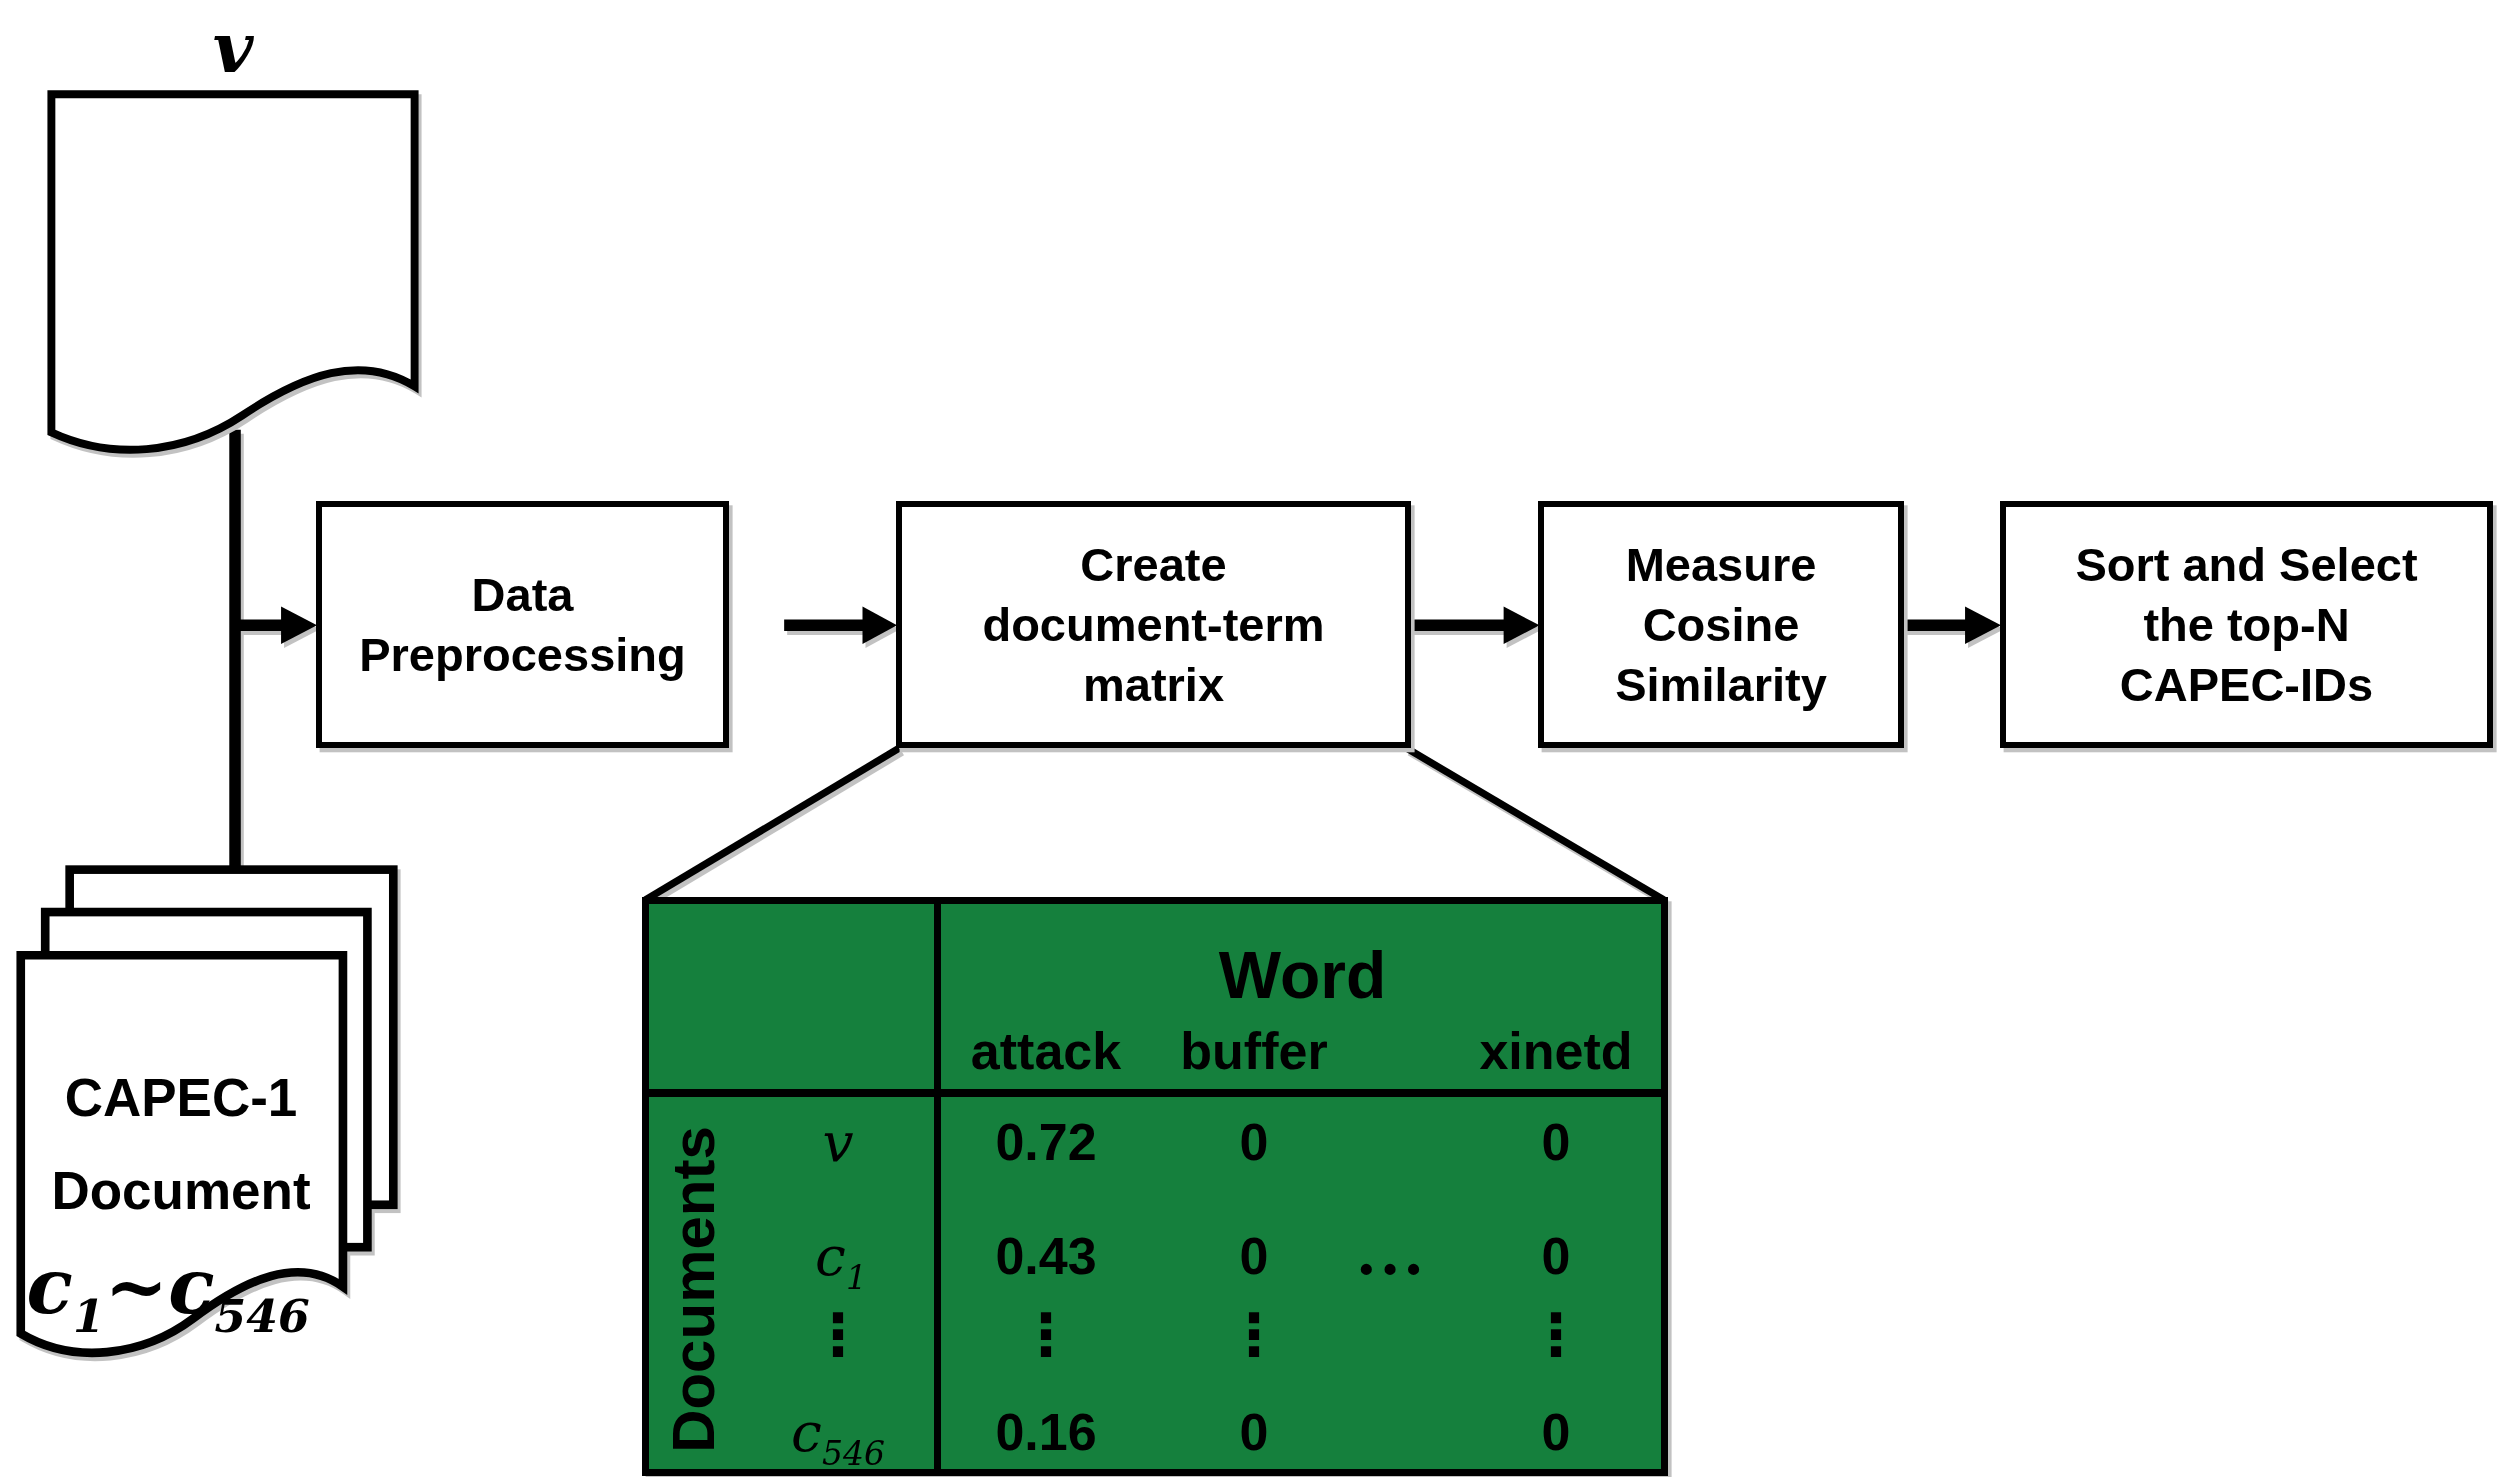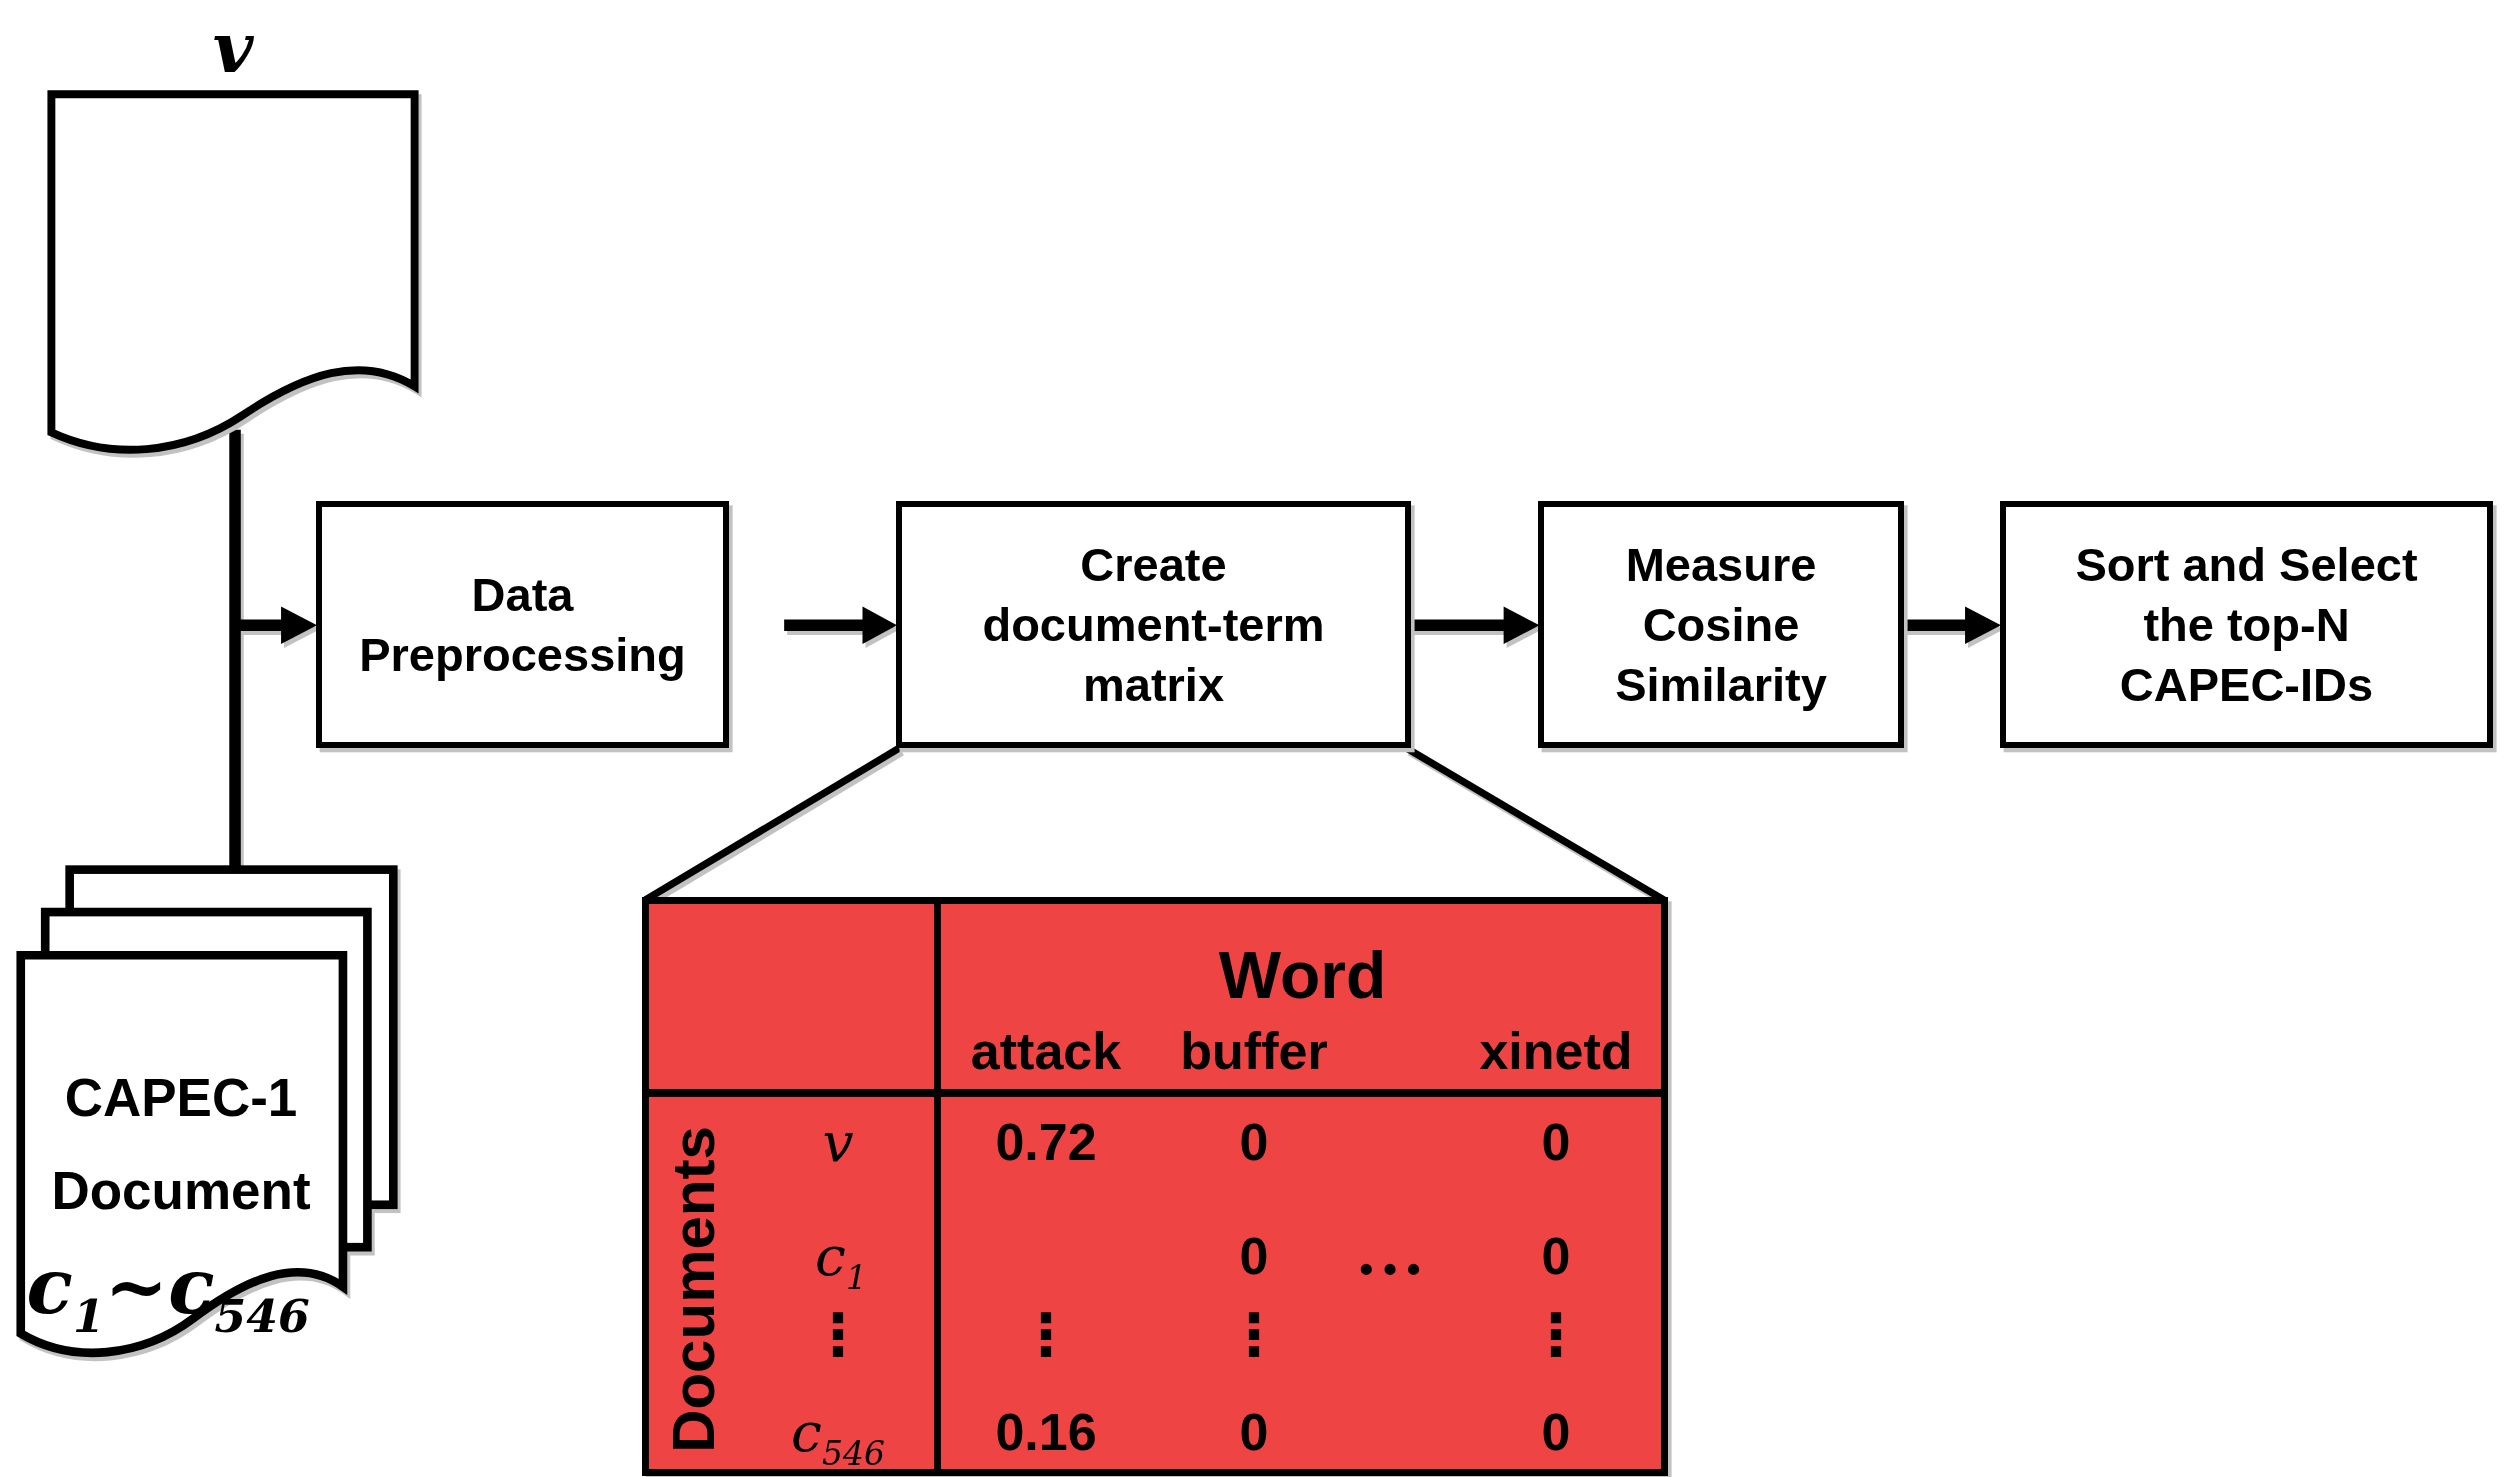--- a/index.html
+++ b/index.html
@@ -31,21 +31,21 @@
        display:flex;flex-direction:column;justify-content:center;align-items:center;
        font-weight:bold;font-size:47px;line-height:60px;text-align:center;
        box-shadow:3.6px 4.3px 0 #c2c2c2;}
   .box1{left:316px;width:413px;}
   .box2{left:896px;width:515px;}
   .box3{left:1538px;width:366px;}
   .box4{left:2000px;width:493px;}
 
   
   .mtable{position:absolute;left:642px;top:897px;width:1026px;height:579px;
-          background:#ef4444;border:7.2px solid #000;box-sizing:border-box;
+          background:#15803d;border:7.2px solid #000;box-sizing:border-box;
           box-shadow:3.6px 4.3px 0 #c2c2c2;}
   .mtable .vdivider{position:absolute;left:285px;top:0;width:6.5px;height:100%;background:#000;}
   .mtable .hsep{position:absolute;left:0;top:185px;width:100%;height:8px;background:#000;}
   .cellc{position:absolute;width:216px;height:79px;line-height:79px;text-align:center;
          font-weight:bold;font-size:52px;}
   .word-head{position:absolute;left:294px;top:32px;width:719px;height:79px;line-height:79px;
          text-align:center;font-weight:bold;font-size:66px;}
   .rlabel{font-family:"DejaVu Serif", serif;font-style:italic;font-weight:normal;font-size:55px;}
   .vdots{font-family:"DejaVu Sans", sans-serif;font-style:normal;font-weight:bold;font-size:58px;}
   .hdots{font-size:39px;letter-spacing:10px;font-weight:bold;}
@@ -118,20 +118,21 @@
     <div class="cellc" style="left:799px;top:108px;">xinetd</div>
 
     <div class="doc-group">Documents</div>
 
     <div class="cellc rlabel" style="left:81px;top:199px;"><span>v</span><sub></sub></div>
     <div class="cellc" style="left:289px;top:199px;">0.72</div>
     <div class="cellc" style="left:497px;top:199px;">0</div>
     <div class="cellc" style="left:799px;top:199px;">0</div>
 
     <div class="cellc rlabel" style="left:84px;top:313px;"><span>c</span><sub>1</sub></div>
+    <div class="cellc" style="left:289px;top:313px;">0.43</div>
     <div class="cellc" style="left:497px;top:313px;">0</div>
     <div class="cellc" style="left:799px;top:313px;">0</div>
 
     <div class="cellc hdots" style="left:638px;top:325px;">•••</div>
 
     <div class="cellc vdots" style="left:81px;top:392px;">⋮</div>
     <div class="cellc vdots" style="left:289px;top:392px;">⋮</div>
     <div class="cellc vdots" style="left:497px;top:392px;">⋮</div>
     <div class="cellc vdots" style="left:799px;top:392px;">⋮</div>
 

